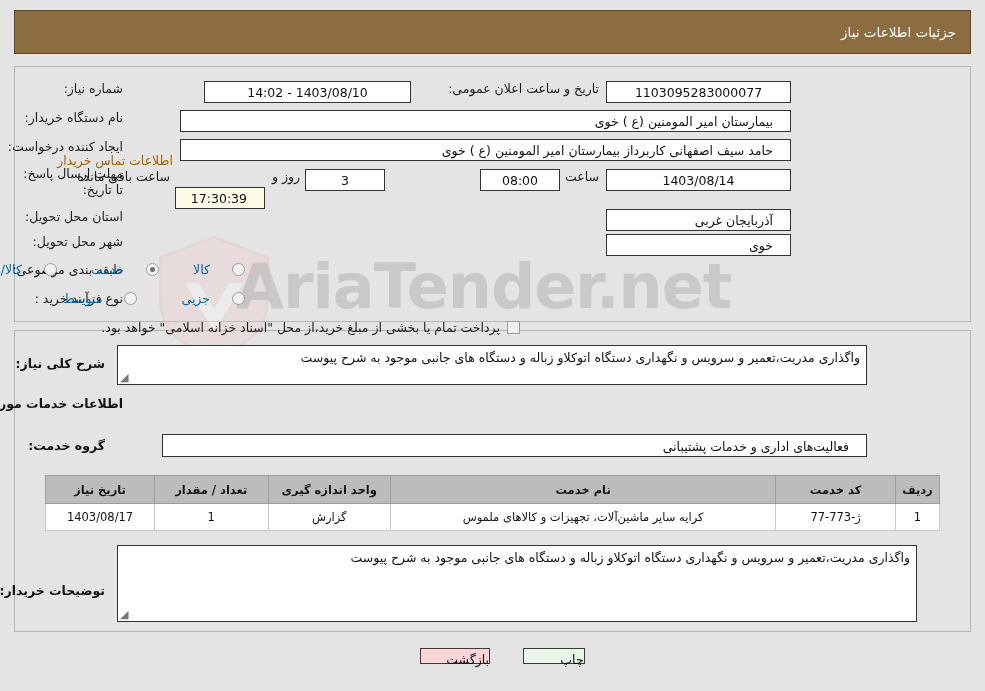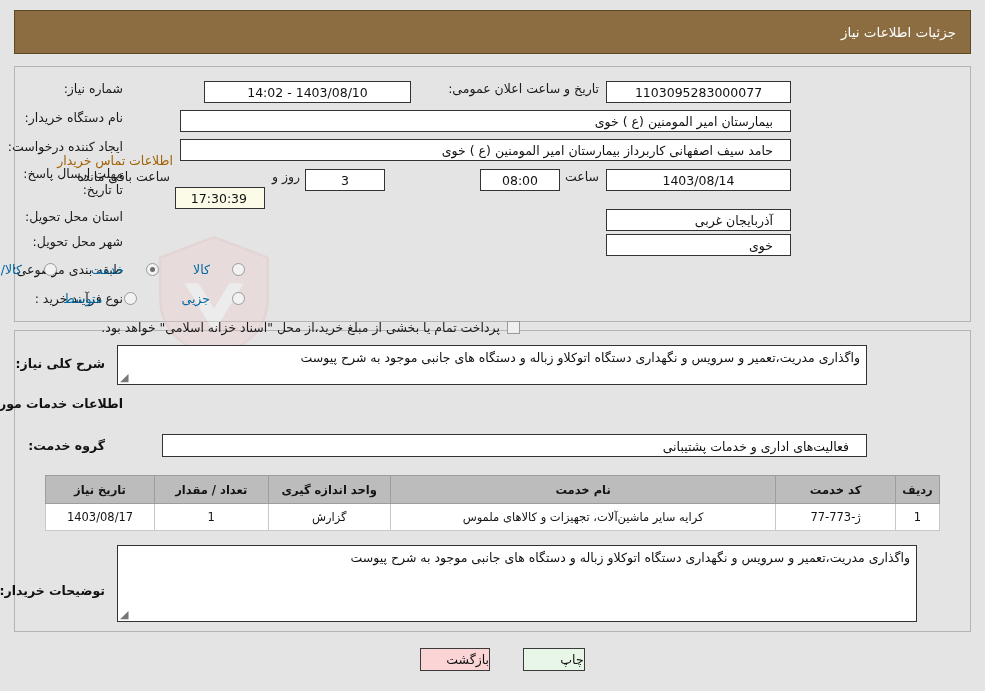--- a/index.html
+++ b/index.html
@@ -218,38 +218,39 @@
 
   
   .btn {
     position: absolute;
     border: 1px solid #3a3a3a;
     box-sizing: border-box;
     font-size: 12.5px;
     color: #111;
     text-align: center;
     line-height: 21px;
-    height: 23px;
+    height: 16px;
     cursor: pointer;
     z-index: 6;
     padding-left: 36px;
   }
   .btn.back  { background: #fbd5d5; }
   .btn.print { background: #e7f6e7; }
 </style>
 </head>
 <body>
 
 <div id="page">
 
   <div class="watermark">
     <svg class="wm-shield" viewBox="0 0 100 100">
       <path d="M50 4 L92 20 L92 52 C92 78 72 92 50 97 C28 92 8 78 8 52 L8 20 Z" fill="#f2c9c9" stroke="#e7b4b4" stroke-width="2"></path>
       <path d="M27 40 L50 78 L73 40 L62 40 L50 60 L38 40 Z" fill="#ffffff"></path>
     </svg>
+    <div class="wm-text">AriaTender.net</div>
   </div>
 
   <div class="titlebar">
     <span>جزئیات اطلاعات نیاز</span>
   </div>
 
   <div class="panel" id="panel-top"></div>
 
   <div class="row" style="right:862px; top:81px;">
     <span class="lbl">شماره نیاز:</span>

